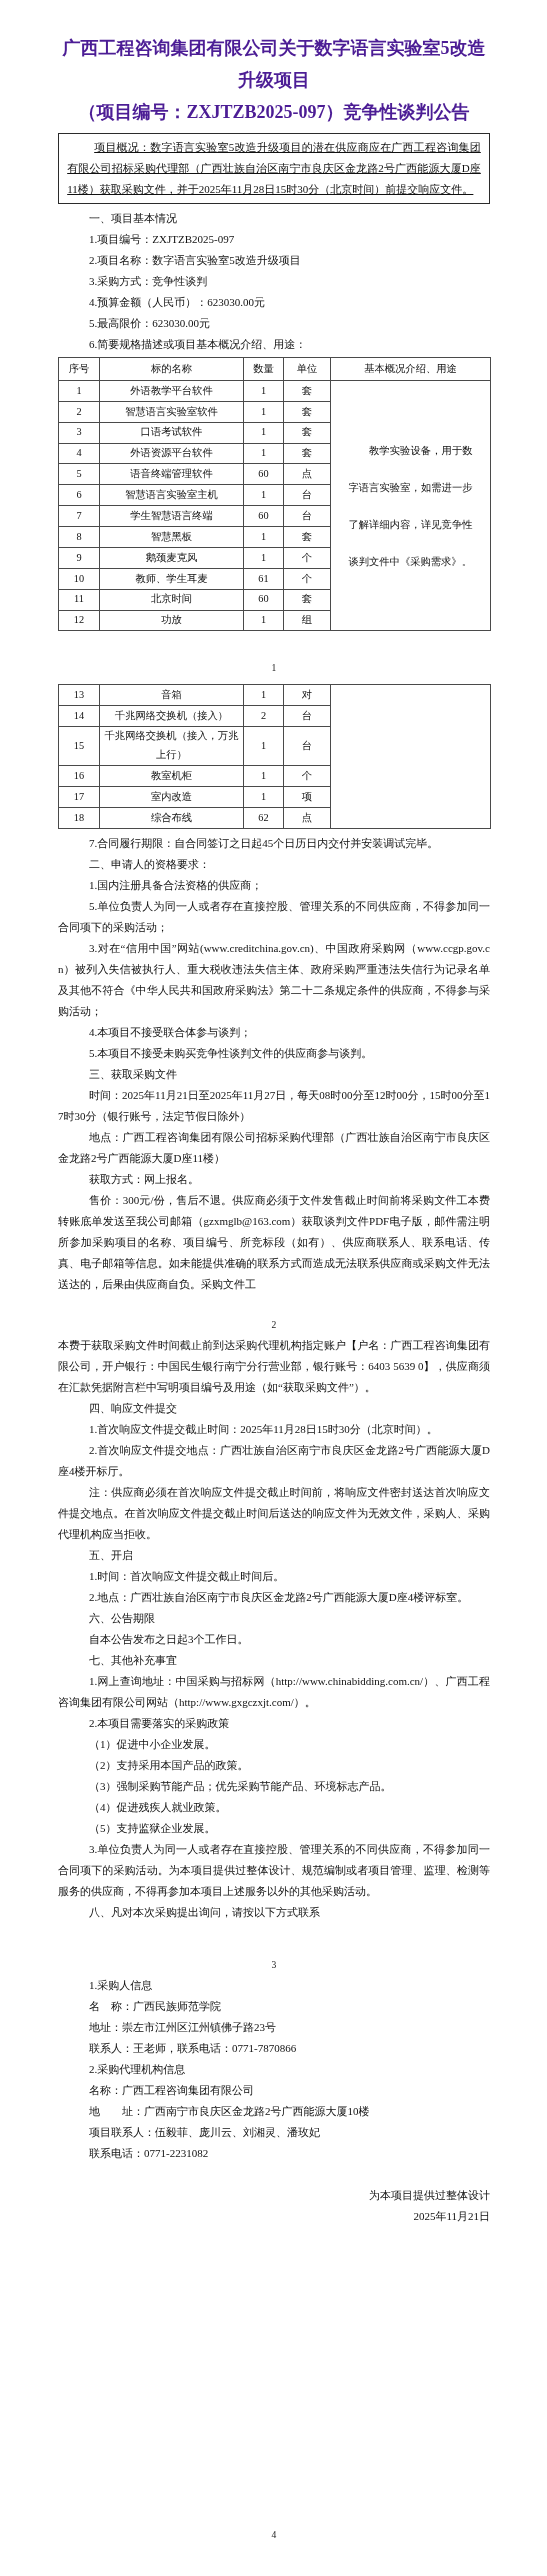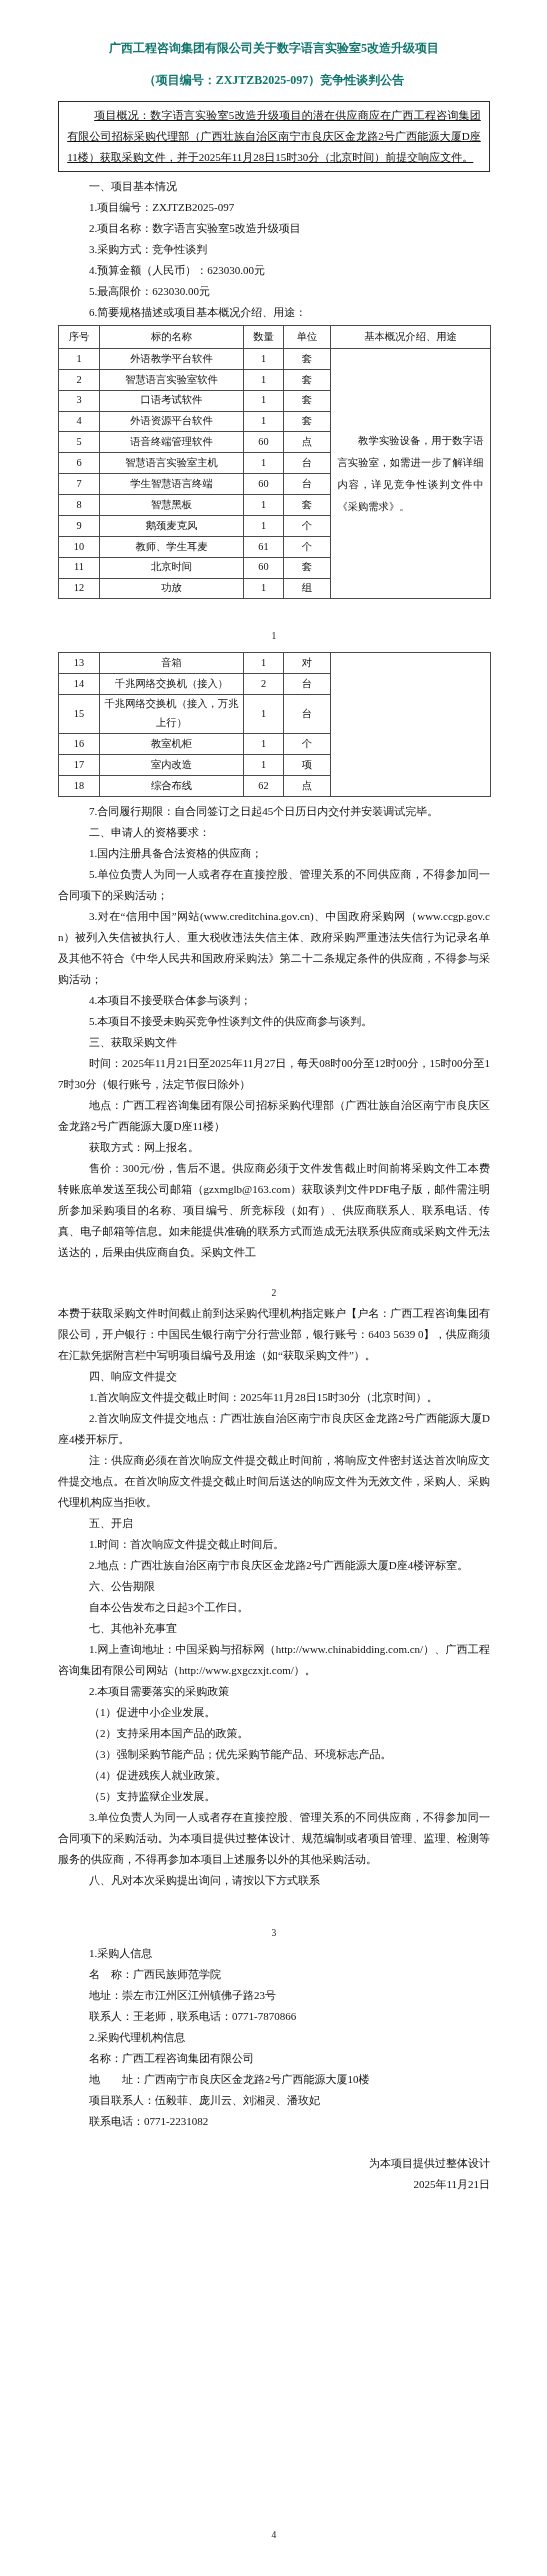--- a/index.html
+++ b/index.html
@@ -2,44 +2,44 @@
 <html style="font-size:11px"><head>
 <meta charset="utf-8">
 <style>
   html,body { margin:0; padding:0; background:#ffffff; }
   .page {
     position:relative; width:548px; height:2576px; margin:0 auto;
     background:#ffffff; color:#111; overflow:hidden; box-sizing:border-box;
     padding:20.5px 58px 0 58px;
     font-family:"Liberation Serif","DejaVu Serif",serif;
   }
-  .title { margin-top:11px; text-align:center; font-weight:bold; color:#0f766e;
-           font-size:12px; line-height:32px; }
+  .title { margin-top:11px; text-align:center; font-weight:bold; color:#4c1d95;
+           font-size:18px; line-height:32px; }
   .overview-box { margin-top:5px; border:1.4px solid #2b2b2b; padding:3.4px 8.2px;text-decoration:underline; }
   .overview-box p { margin:0; font-size:11px; line-height:21px; text-align:justify;
                     text-indent:27px; }
   .para { margin:0; font-size:11px; line-height:21px; text-align:justify;
           text-indent:31px; word-break:break-all; }
   .para.flush { text-indent:0; }
   .para.right { text-align:right; text-indent:0; }
   .pagefoot { margin:0; font-size:9.6px; line-height:21px; text-align:center;
               text-indent:0; color:#222; }
   .sec1-mt { margin-top:3.4px; }
   table.doc { border-collapse:collapse; table-layout:fixed; width:431px;
               border:1.4px solid #777; }
   table.doc.part1 { margin-top:2.7px; }
   table.doc.part2 { margin-top:5.5px; }
   .doc th, .doc td { border:0.7px solid #4a4a4a; font-weight:normal; font-size:10.3px;
                      text-align:center; vertical-align:middle; padding:0.7px 1.4px;
                      line-height:18.5px; height:20.5px; box-sizing:border-box;
                      overflow:hidden; }
   .doc th { height:22.6px; }
   .doc td.note-cell { vertical-align:middle; }
-  .doc .note { text-align:justify; text-indent:20.5px; padding:0 5px;
-               font-size:10.3px; line-height:22px; word-break:break-all; }
+  .doc .note { text-align:justify; text-indent:20.5px; padding:0 16px;
+               font-size:10.3px; line-height:37px; word-break:break-all; }
   .mt38 { margin-top:26px; }
   .mt6  { margin-top:4.1px; }
   .footer4 { position:absolute; top:2524px; left:0; right:0; text-align:center;
              font-size:9.6px; line-height:21px; color:#222; }
 </style>
 </head>
 <body>
 
 <div class="page">
 

